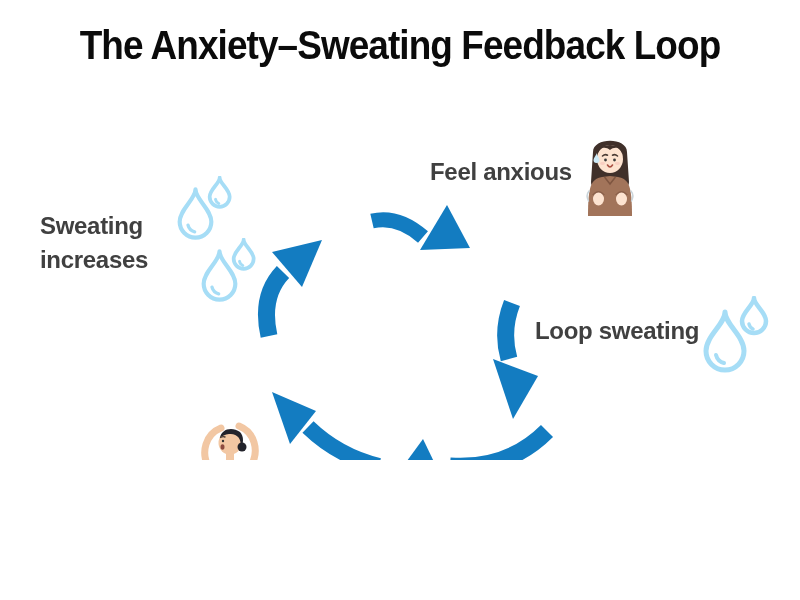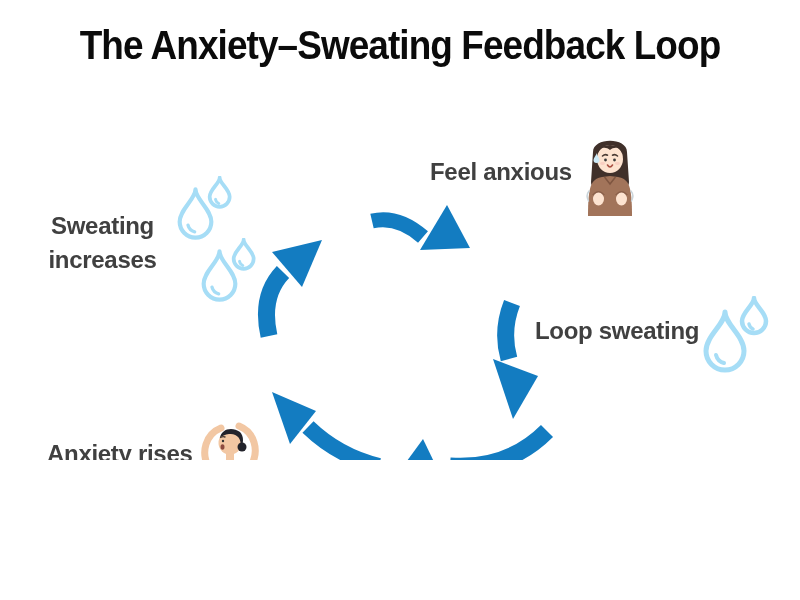--- a/index.html
+++ b/index.html
@@ -9,21 +9,21 @@
   }
   .title{
     position:absolute;left:0;right:0;top:22px;text-align:center;
     font-size:41px;font-weight:bold;letter-spacing:-1px;color:#0b0b0b;
     transform:scaleX(0.9);transform-origin:50% 50%;white-space:nowrap;
   }
   .step-label{
     position:absolute;font-size:24px;font-weight:bold;letter-spacing:-0.3px;color:#404040;
     white-space:nowrap;
   }
-  .step-label.wrap{white-space:normal;text-align:center;line-height:34px;}
+  .step-label.wrap{white-space:normal;text-align:left;line-height:34px;}
   .abs{position:absolute;}
   svg{display:block;}
 </style>
 </head>
 <body>
 
 <div class="canvas">
 
   <div class="title">The Anxiety–Sweating Feedback Loop</div>
 
@@ -108,21 +108,20 @@
     <circle cx="26.6" cy="38.6" r="1.6" fill="#333333"></circle>
     <circle cx="43.4" cy="38.6" r="1.6" fill="#333333"></circle>
     <ellipse cx="18" cy="48" rx="4.5" ry="3" fill="#f3a59b"></ellipse>
     <ellipse cx="50" cy="48" rx="4.5" ry="3" fill="#f3a59b"></ellipse>
     <path d="M34 42 q1.5 3.5 -0.5 6" stroke="#d99c7c" stroke-width="1.5" fill="none" stroke-linecap="round"></path>
     <path d="M27 55 q3.5 -3 7 0 q2.5 2 5 -0.5" stroke="#b0574a" stroke-width="2" fill="none" stroke-linecap="round"></path>
     <path d="M53 30 c0 3.5 -4 6 -4 9 a4 4 0 0 0 8 0 c0 -3 -4 -5.5 -4 -9 Z" fill="#58bfe9"></path>
     <path d="M58 43 c0 2.5 -3 4.5 -3 7 a3 3 0 0 0 6 0 c0 -2.5 -3 -4.5 -3 -7 Z" fill="#58bfe9"></path>
   </svg>
 
-  <div class="step-label" style="left:47px;top:440px">Anxiety rises</div>
   <svg class="abs" style="left:194px;top:416px" width="70" height="74" viewBox="0 0 70 74">
     <path d="M15 52 C6 36 12 18 27 12" stroke="#f2c7a3" stroke-width="7" fill="none" stroke-linecap="round"></path>
     <path d="M57 50 C66 34 60 16 45 10" stroke="#f2c7a3" stroke-width="7" fill="none" stroke-linecap="round"></path>
     <rect x="32" y="36" width="8" height="10" fill="#f2c7a3"></rect>
     <circle cx="36" cy="27" r="11.5" fill="#f2c7a3"></circle>
     <path d="M26 22 C27 13 38 10 46 16 C50 20 50 28 46 33 C49 22 42 17 35 18 C31 18.5 28 20 26 22 Z" fill="#23232b"></path>
     <circle cx="48" cy="31" r="4.5" fill="#23232b"></circle>
     <path d="M26.5 21.5 q2.5 -1.5 4.5 -0.5" stroke="#4a3b34" stroke-width="1.4" fill="none" stroke-linecap="round"></path>
     <circle cx="29" cy="25" r="1.2" fill="#333333"></circle>
     <ellipse cx="28.5" cy="31" rx="2" ry="2.8" fill="#8c4a3e"></ellipse>

